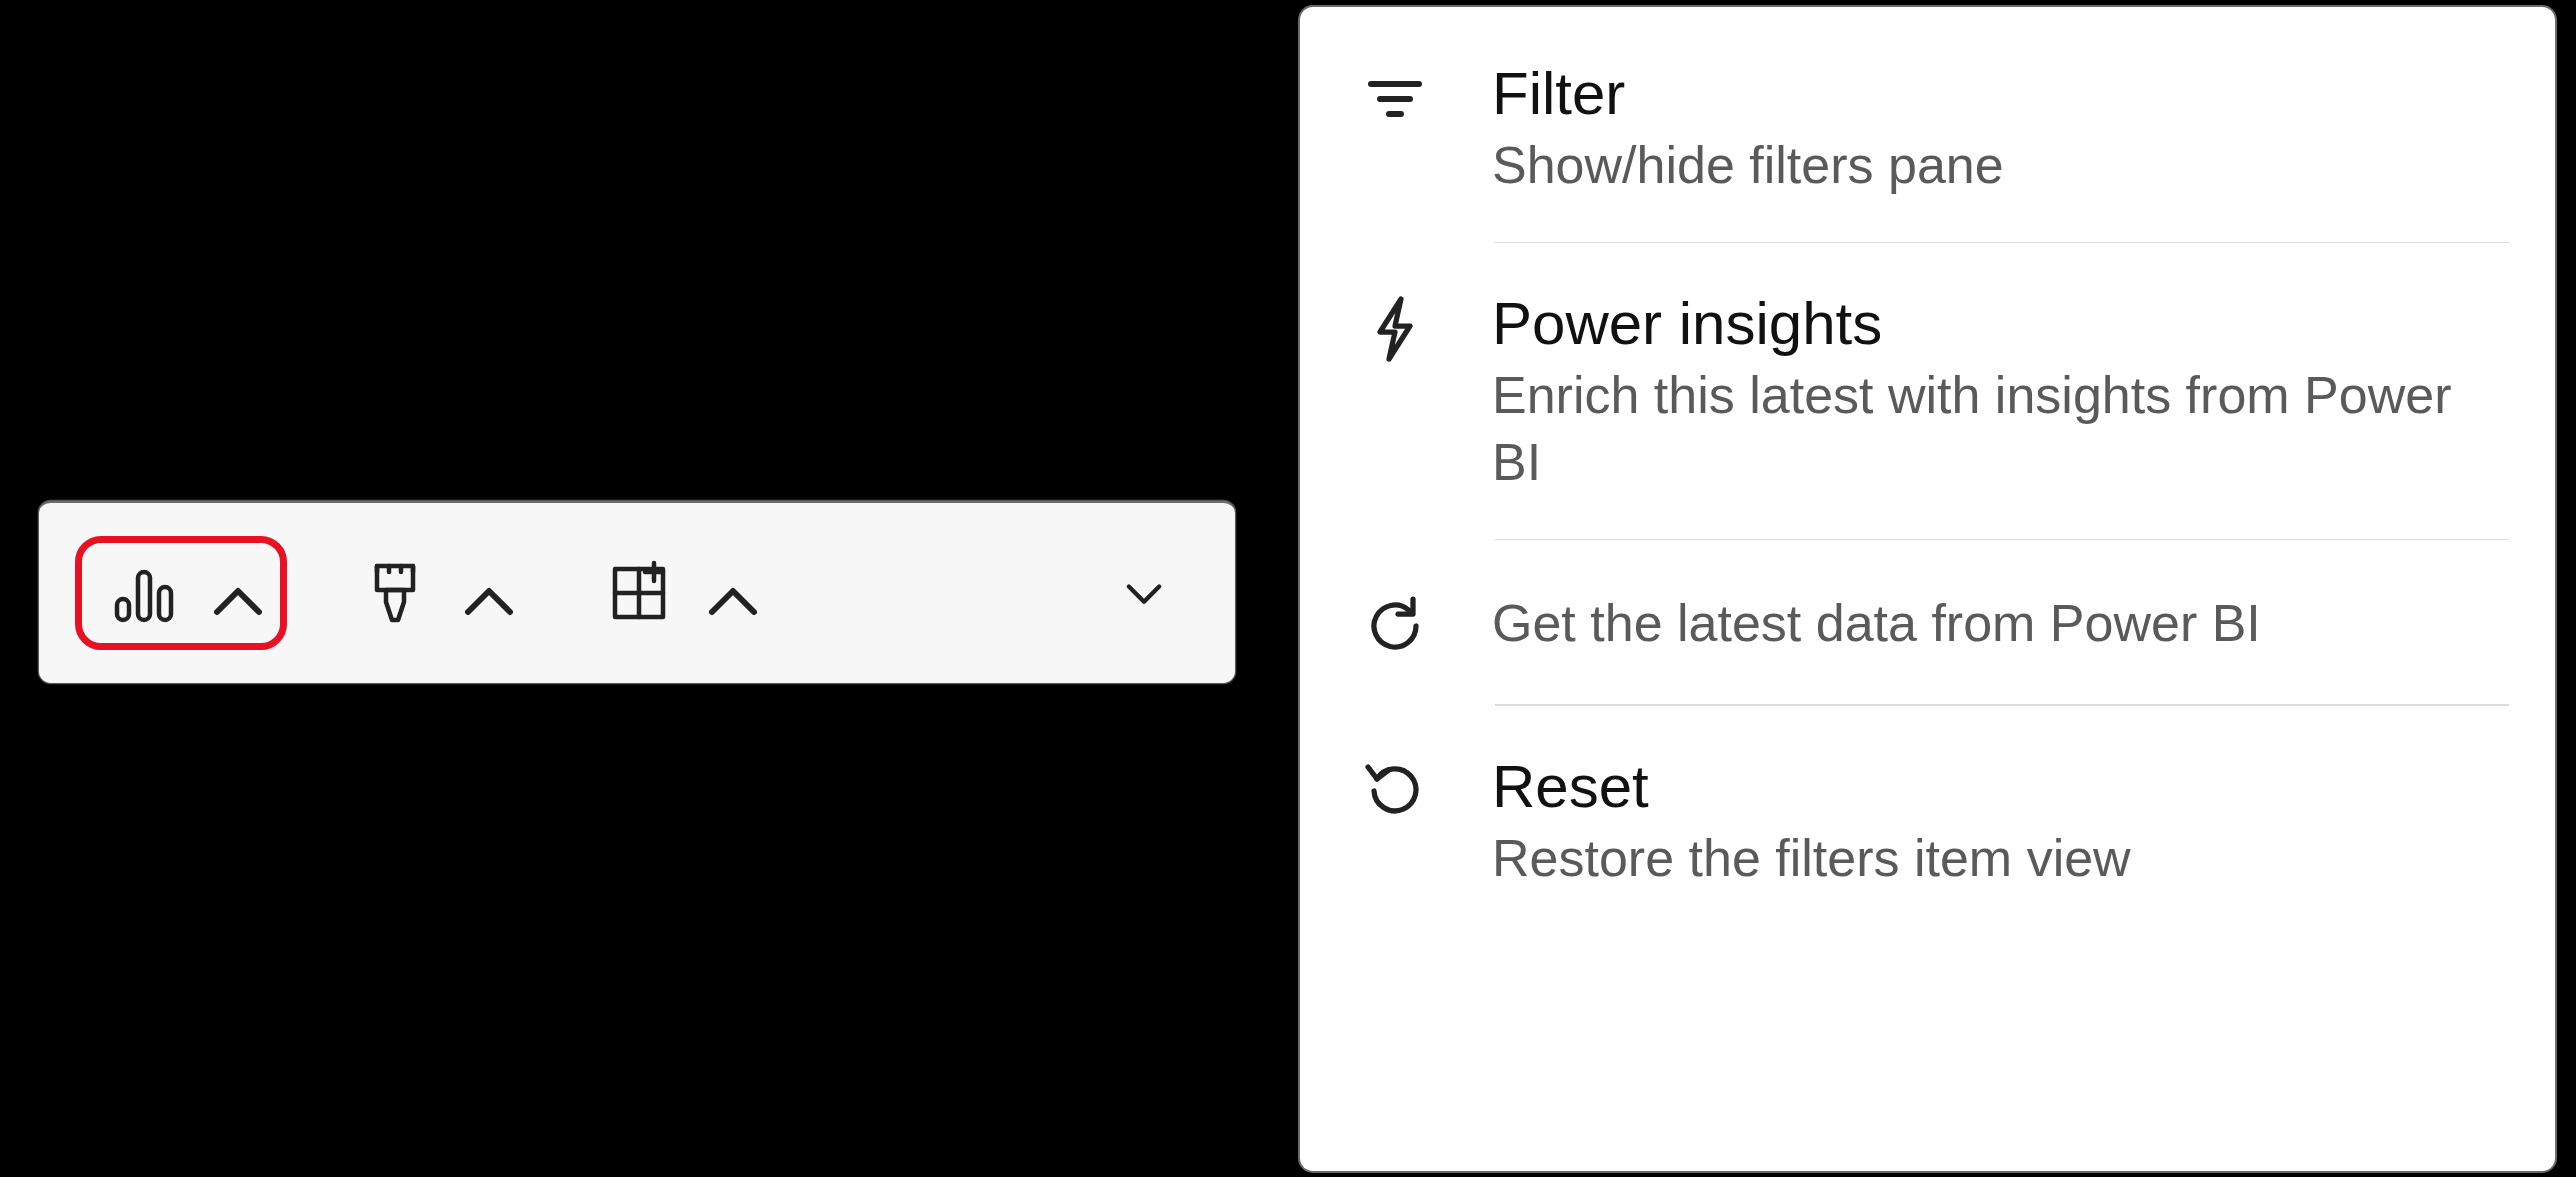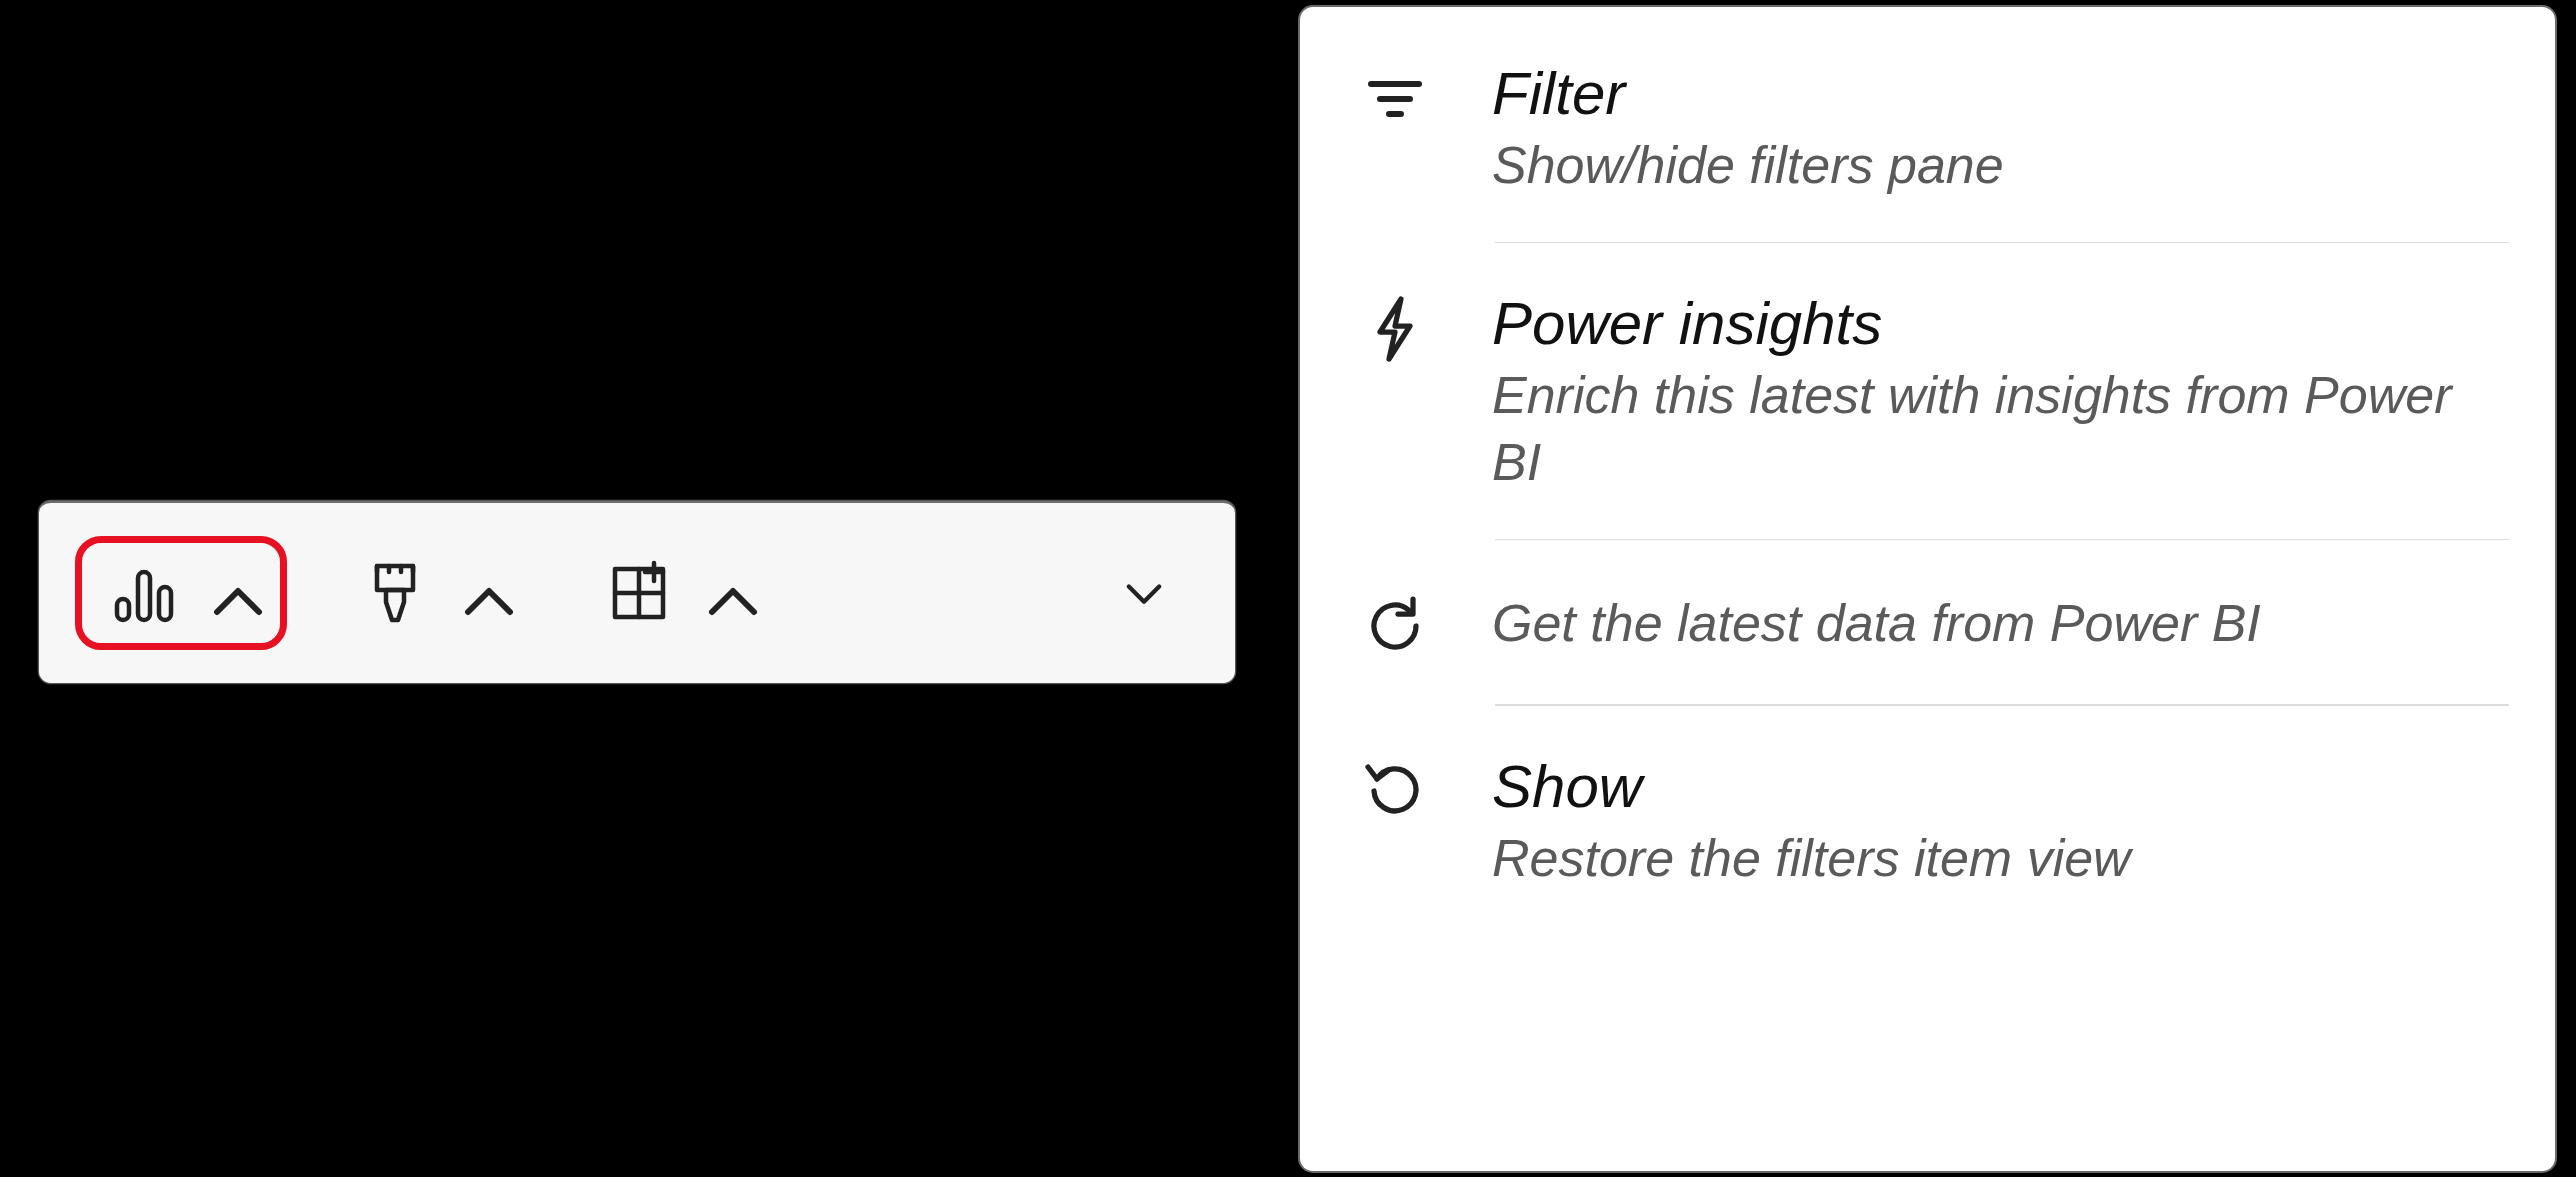--- a/index.html
+++ b/index.html
@@ -55,21 +55,20 @@
       background: #fff;
       border-radius: 13px;
       box-shadow: 0 0 0 2px #6b6b6b, 14.3px 14.3px 22px rgba(0,0,0,.55);
       padding: 6.5px 0 0;
     }
     .menu-item {
       display: flex;
       align-items: flex-start;
       padding: 46px 46px 42px 52px;
       cursor: pointer;
-      font-style: italic;
     }
     .menu-item .icon {
       width: 85px;
       display: flex;
       justify-content: center;
       padding-top: 3.9px;
     }
     .menu-item .icon svg { width: 72px; height: 72px; }
     .menu-item .text {
       margin-left: 55px;
@@ -199,19 +198,19 @@
   <div class="menu-sep"></div>
 
   <div class="menu-item">
     <span class="icon">
       <svg viewBox="0 0 48 48" fill="none" stroke="#222" stroke-width="3.5" stroke-linecap="round" stroke-linejoin="round">
         <path d="M12 16a14 14 0 1 1-2 8"></path>
         <polyline points="6,8 12,16 20,10"></polyline>
       </svg>
     </span>
     <div class="text">
-      <div class="title">Show</div>
+      <div class="title">Reset</div>
       <div class="desc">Restore the filters item view</div>
     </div>
   </div>
 
 </div>
 
 
 </body></html>

